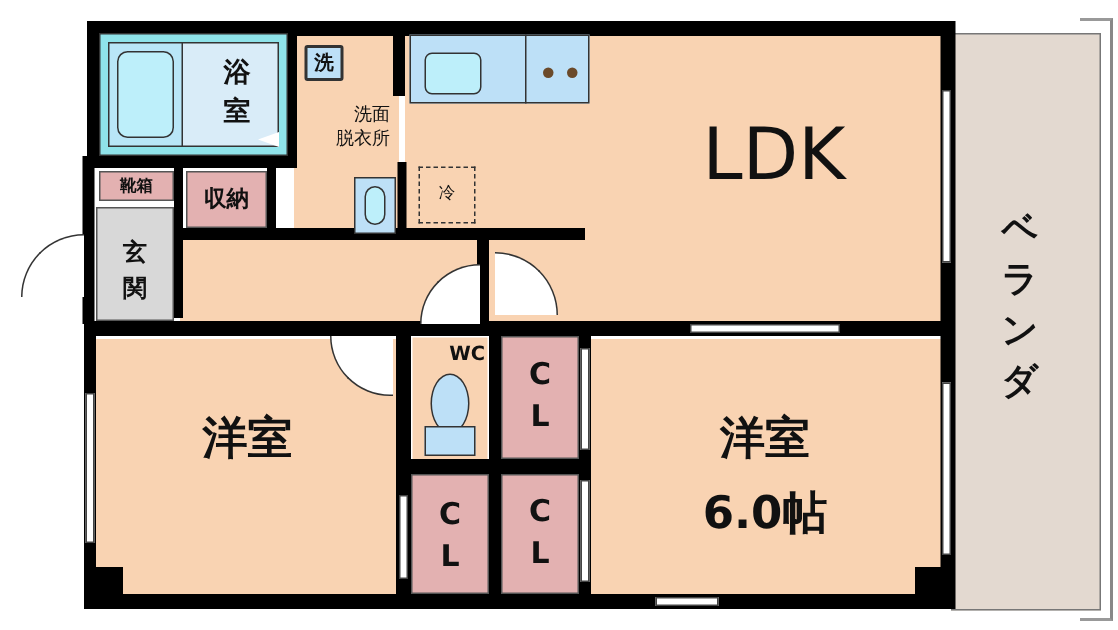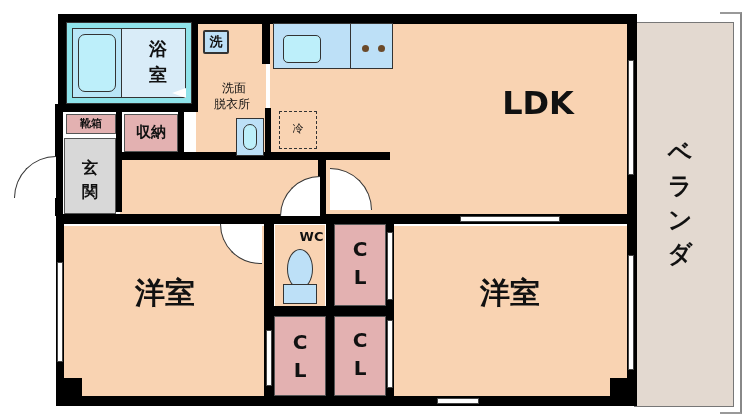--- a/index.html
+++ b/index.html
@@ -61,21 +61,21 @@
 <div class="abs" style="left:72px; top:28px; width:50px; height:70px; background:#b9e6f7; border:1px solid #333;"></div>
 <div class="abs" style="left:78px; top:34px; width:38px; height:58px; background:#bdeffa; border:1px solid #333; border-radius:7px;"></div>
 <div class="label" style="left:140px; top:36px; width:36px; font-size:18px; line-height:26px;">
   <div>浴</div>
   <div>室</div>
 </div>
 <div class="tri" style="left:172px; top:88px; border-top:5px solid transparent; border-bottom:5px solid transparent; border-right:14px solid #fff;"></div>
 
 <div class="abs" style="left:203px; top:30px; width:26px; height:24px; background:#bde0f7; border:2px solid #333; border-radius:2px;"></div>
 <div class="label" style="left:203px; top:33px; width:26px; font-size:13px;">洗</div>
-<div class="label" style="left:204px; top:80px; width:56px; font-size:12px; line-height:16px; font-weight:normal; text-align:center;">
+<div class="label" style="left:204px; top:68px; width:56px; font-size:12px; line-height:16px; font-weight:normal; text-align:right;">
   <div style="padding-left:4px;">洗面</div>
   <div>脱衣所</div>
 </div>
 <div class="abs" style="left:236px; top:118px; width:28px; height:38px; background:#bde0f7; border:1px solid #333;"></div>
 <div class="abs" style="left:243px; top:124px; width:14px; height:26px; background:#bdeffa; border:1px solid #333; border-radius:7px;"></div>
 
 <div class="abs" style="left:273px; top:23px; width:120px; height:46px; background:#bde0f7; border:1px solid #333;"></div>
 <div class="abs" style="left:350px; top:23px; width:1px; height:46px; background:#333;"></div>
 <div class="abs" style="left:283px; top:35px; width:38px; height:28px; background:#bdeffa; border:1px solid #333; border-radius:5px;"></div>
 <div class="abs" style="left:362px; top:45px; width:7px; height:7px; background:#6b4a2a; border-radius:50%;"></div>
@@ -87,21 +87,21 @@
 <div class="label" style="left:66px; top:116px; width:50px; font-size:11px;text-align:center;">靴箱</div>
 <div class="closet" style="left:124px; top:114px; width:54px; height:38px;"></div>
 <div class="label" style="left:124px; top:123px; width:54px; font-size:15px;">収納</div>
 <div class="abs" style="left:64px; top:138px; width:52px; height:76px; background:#d8d8d8; border:1px solid #555;"></div>
 <div class="label" style="left:64px; top:156px; width:52px; font-size:16px; line-height:24px;">
   <div>玄</div>
   <div>関</div>
 </div>
 <div class="door-arc" style="left:14px; top:156px; width:42px; height:42px; border-radius:42px 0 0 0; border-right:none; border-bottom:none;"></div>
 
-<div class="label" style="left:468px; top:78px; width:140px; font-size:32px; line-height:50px; font-weight:bold;">
+<div class="label" style="left:446px; top:78px; width:140px; font-size:48px; line-height:50px; font-weight:normal;">
   <div>LDK</div>
 </div>
 
 <div class="door-arc" style="left:330px; top:168px; width:42px; height:42px; border-radius:0 42px 0 0; border-left:none; border-bottom:none;"></div>
 <div class="door-arc" style="left:280px; top:176px; width:40px; height:40px; border-radius:40px 0 0 0; border-right:none; border-bottom:none;"></div>
 <div class="door-arc" style="left:220px; top:224px; width:42px; height:40px; border-radius:0 0 0 42px; border-right:none; border-top:none;"></div>
 
 <div class="win" style="left:628px; top:60px; width:6px; height:115px;"></div>
 <div class="win" style="left:628px; top:255px; width:6px; height:115px;"></div>
 <div class="win" style="left:460px; top:216px; width:100px; height:6px;"></div>
@@ -130,13 +130,14 @@
 <div class="label" style="left:334px; top:326px; width:52px; font-size:20px; line-height:28px;">
   <div>C</div>
   <div>L</div>
 </div>
 <div class="win" style="left:387px; top:232px; width:6px; height:68px;"></div>
 <div class="win" style="left:387px; top:320px; width:6px; height:68px;"></div>
 <div class="win" style="left:266px; top:330px; width:6px; height:56px;"></div>
 
 <div class="label" style="left:445px; top:268px; width:130px; font-size:30px; line-height:50px;">
   <div>洋室</div>
+  <div>6.0帖</div>
 </div>
 
 </body></html>

